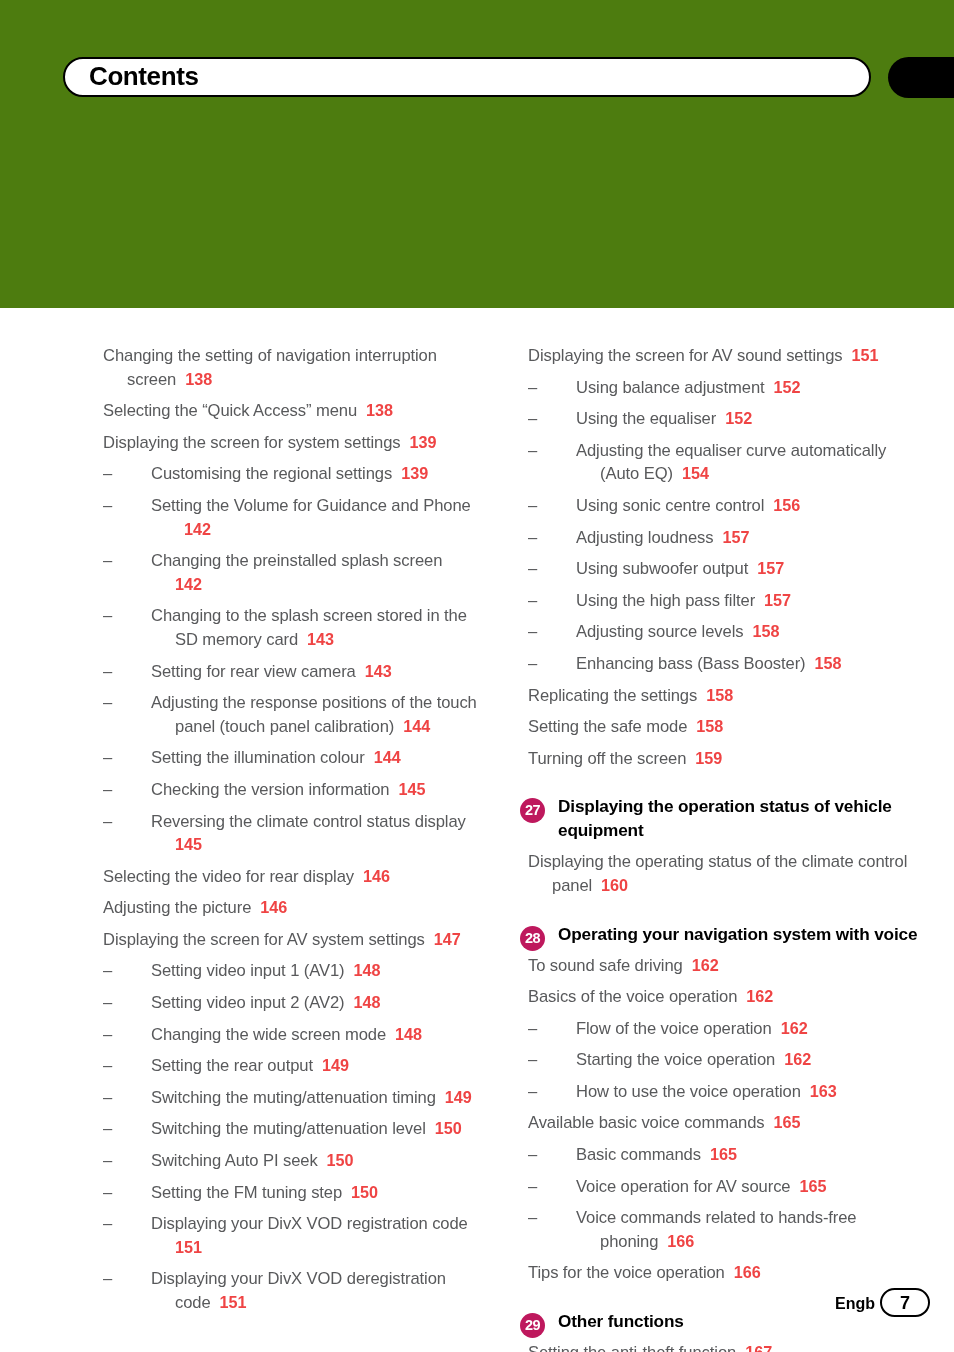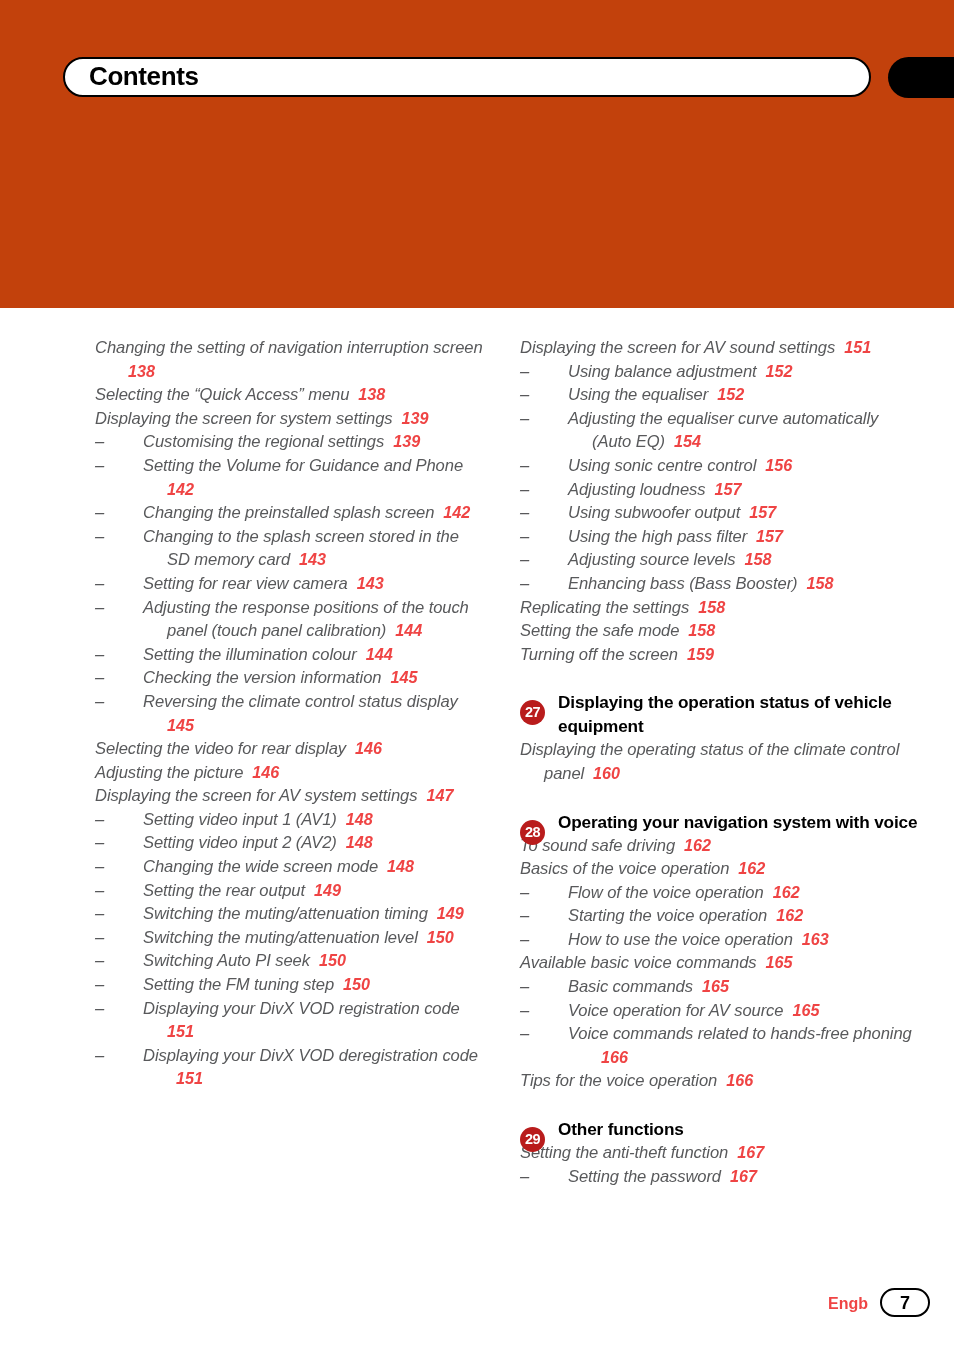--- a/index.html
+++ b/index.html
@@ -15,21 +15,21 @@
     overflow: hidden;
   }
 
   
   .header-band {
     position: absolute;
     left: 0;
     top: 0;
     width: 954px;
     height: 308px;
-    background: #c2410c;
+    background: #4d7c0f;
   }
   .title-pill {
     position: absolute;
     left: 63px;
     top: 57px;
     width: 808px;
     height: 40px;
     background: #ffffff;
     border: 2px solid #000000;
     border-radius: 22px;
@@ -72,25 +72,24 @@
   }
   .col-left  { left: 95px;  width: 390px; }
   .col-right { left: 520px; width: 400px; }
 
   
   .entry {
     color: #58595b;
     font-size: 16.6px;
     line-height: 23.6px;
     letter-spacing: -0.1px;
-    margin: 0;
+    margin: 8px;
     text-indent: 0;
     padding-left: 24px;
     white-space: normal;
-    font-style: italic;
   }
   
   .entry.lvl1 {
     padding-left: 24px;
     text-indent: -24px;
   }
   
   .entry.lvl2 {
     padding-left: 72px;
     text-indent: -24px;
@@ -112,25 +111,25 @@
   
   .chapter {
     margin-top: 24px;
     position: relative;
     padding-left: 38px;
     margin-bottom: 0;
   }
   .chapter .badge {
     position: absolute;
     left: 0;
-    top: 10px;
+    top: 4px;
     width: 25px;
     height: 25px;
     border-radius: 50%;
-    background: #b91c1c;
+    background: #be185d;
     color: #ffffff;
     font-size: 14.5px;
     font-weight: bold;
     line-height: 25px;
     text-align: center;
     letter-spacing: -0.5px;
   }
   .chapter .ch-title {
     display: block;
     color: #000000;
@@ -144,25 +143,25 @@
   
   .footer {
     position: absolute;
     left: 0;
     top: 1286px;
     width: 954px;
     height: 40px;
   }
   .footer-lang {
     position: absolute;
-    right: 86px;
+    right: 79px;
     top: 9px;
     font-size: 16px;
     font-weight: bold;
-    color: #ef4444;
+    color: #000000;
     letter-spacing: 0px;
   }
   .footer-page {
     position: absolute;
     right: 24px;
     top: 2px;
     width: 50px;
     height: 29px;
     border: 2px solid #000000;
     border-radius: 15px;

